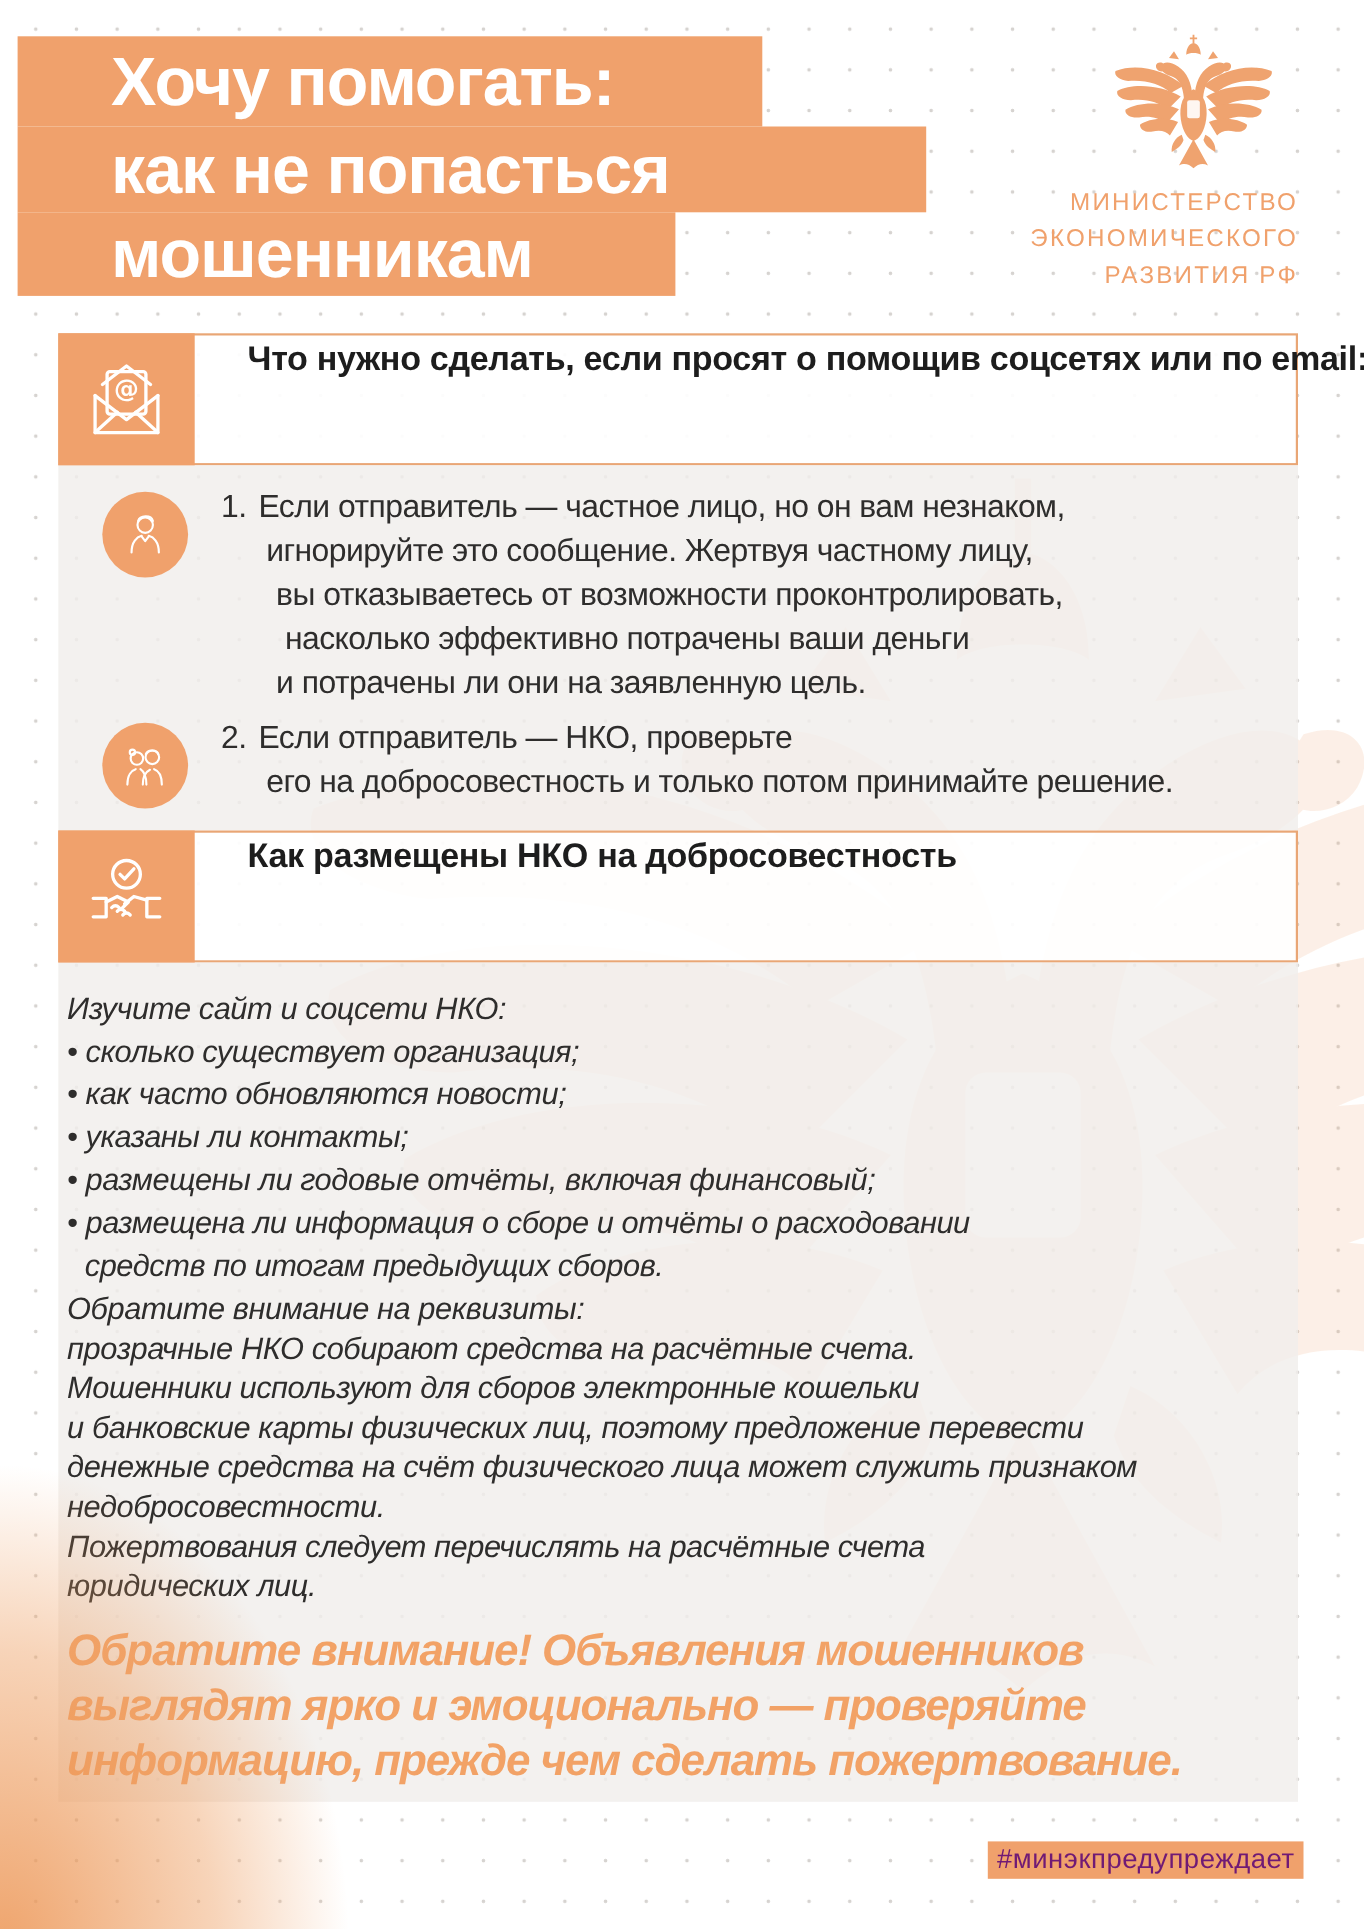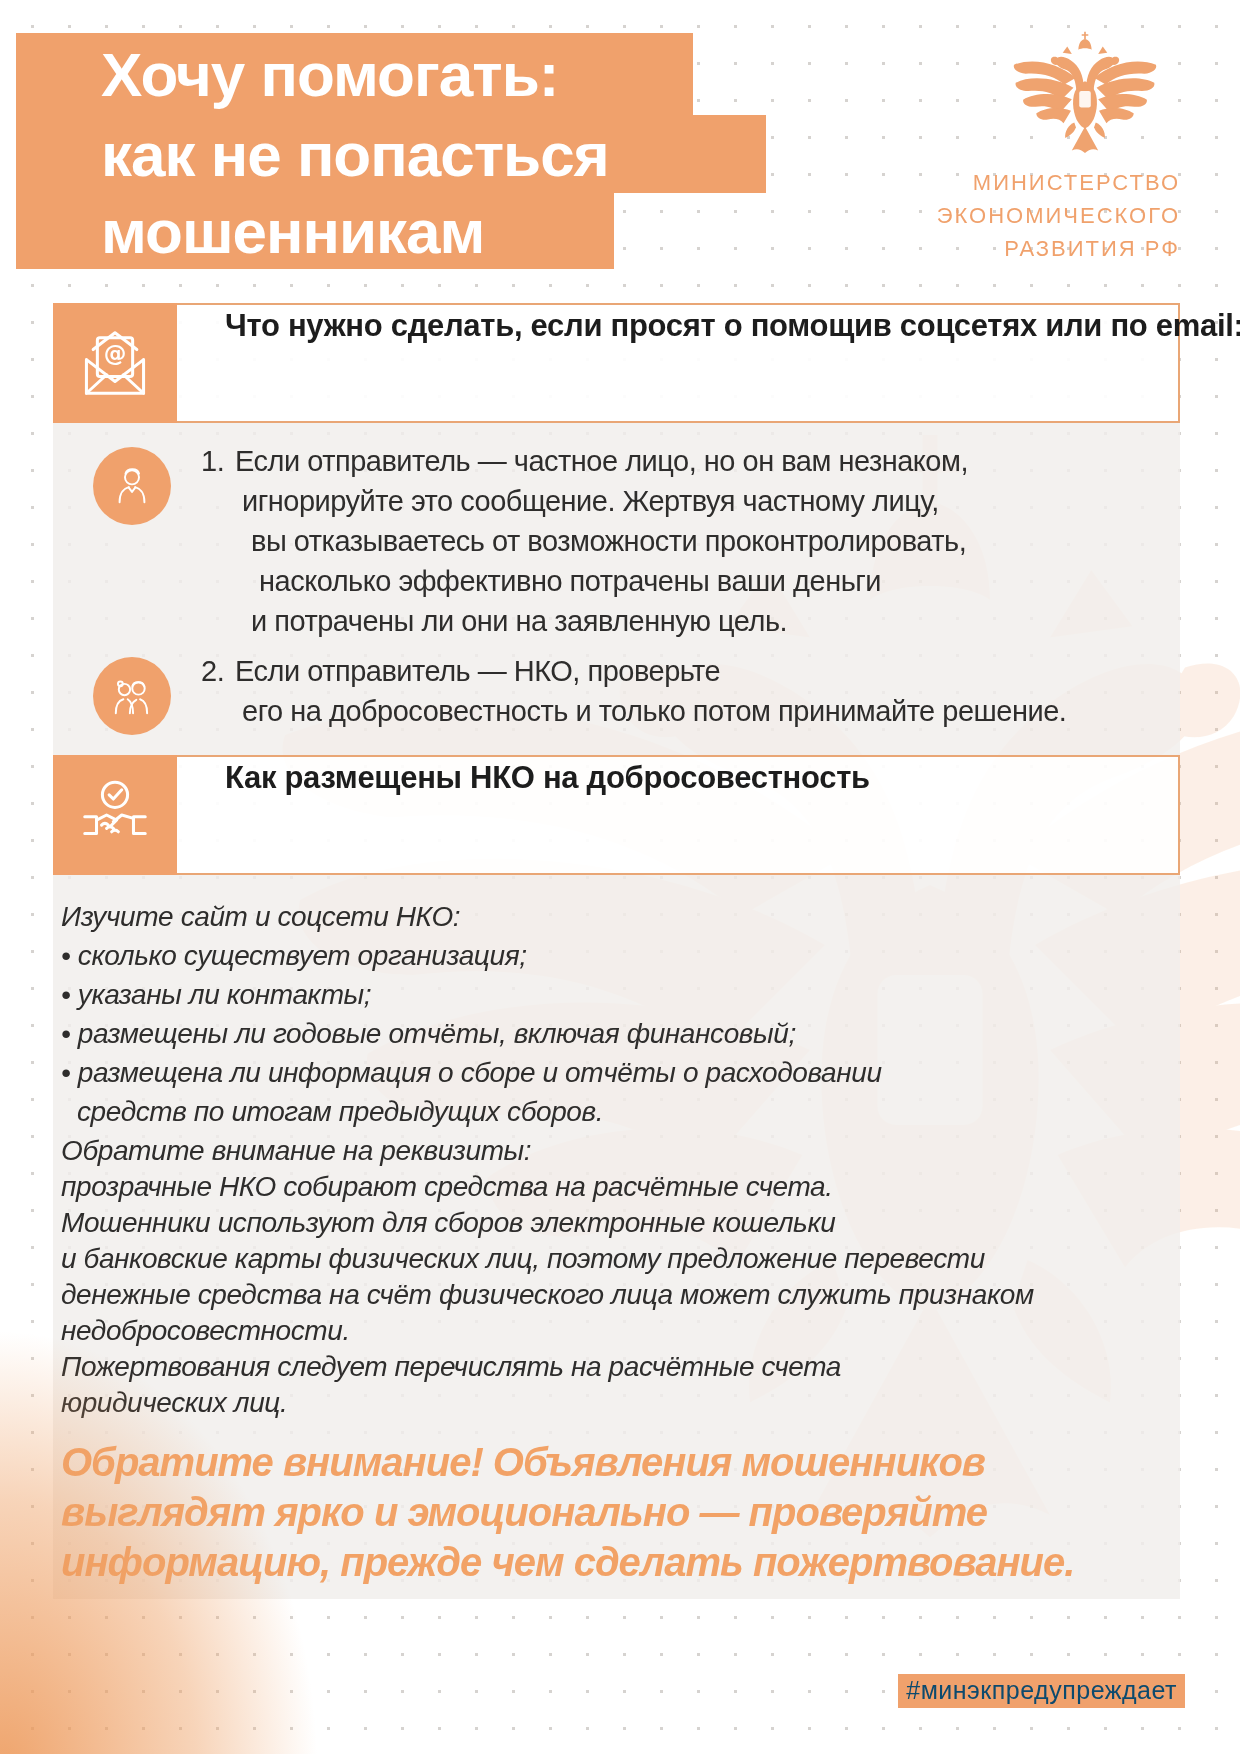--- a/index.html
+++ b/index.html
@@ -14,21 +14,21 @@
   }
   
   .watermark{position:absolute; left:180px; top:420px; width:1500px; height:1200px; z-index:1; pointer-events:none; opacity:0.16;}
   .watermark svg{width:100%;height:100%;}
   .eagle-fill{fill:#EFA36F;}
   
   .title-block{position:absolute; left:0; top:33px; z-index:3;padding-left:16px;}
   .t-row{background:#F0A16C; display:flex; align-items:center; padding-left:85px; box-sizing:border-box;}
   .t-row span{color:#fff; font-weight:bold; font-size:62px; letter-spacing:-1px; white-space:nowrap;}
   .t-r1{width:677px; height:82px;}
-  .t-r2{width:750px; height:78px;}
+  .t-r2{width:826px; height:78px;}
   .t-r3{width:598px; height:76px;}
   
   .ministry{position:absolute; left:790px; top:30px; width:390px; text-align:right; z-index:3;}
   .ministry svg{width:190px; height:132px;}
   .ministry .m-line{color:#F0A16C; font-size:22px; line-height:33px; letter-spacing:2px; white-space:nowrap;}
   
   .column{position:absolute; left:53px; top:303px; width:1127px; z-index:2;}
   .section-head{
     display:flex; height:120px; box-sizing:border-box;
     border:2px solid #E9A675; background:rgba(255,255,255,0.92);
@@ -49,21 +49,21 @@
   .item-text div{white-space:nowrap;}
   .ind1{padding-left:7px;} .ind2{padding-left:16px;} .ind3{padding-left:24px;} .ind4{padding-left:16px;}
   
   .para{margin-top:0;}
   .gray2 div{white-space:nowrap;}
   .bullet{margin:3px 0;}
   .cont{padding-left:16px;}
   .alert{margin-top:16px;}
   .alert div{font-size:40px; line-height:50px; font-weight:bold; color:#F2A266; letter-spacing:-1px;}
   
-  .hashtag{position:absolute; top:1674px; right:55px; z-index:7; background:#F0A16C; color:#0c4a6e; font-size:25px; line-height:30px; padding:1px 8px 3px 8px; letter-spacing:0.5px;}
+  .hashtag{position:absolute; top:1674px; right:55px; z-index:7; background:#F0A16C; color:#701a75; font-size:25px; line-height:30px; padding:1px 8px 3px 8px; letter-spacing:0.5px;}
   
   .corner-glow{position:absolute; left:-70px; bottom:-80px; width:400px; height:520px; z-index:6; pointer-events:none;
     background:radial-gradient(ellipse at 18% 88%, rgba(236,148,82,0.85) 0%, rgba(238,160,100,0.45) 42%, rgba(240,170,120,0) 68%);}
   
   .line-icon{fill:none; stroke:#ffffff; stroke-width:3.6; stroke-linecap:round; stroke-linejoin:round;}
   .at-glyph{fill:#ffffff; font-size:27px; font-weight:bold; font-family:"DejaVu Sans", sans-serif;}
 </style>
 </head>
 <body>
 
@@ -202,20 +202,21 @@
         </svg>
       </div>
       <div class="head-title">
         <div>Как размещены НКО на добросовестность</div>
       </div>
     </div>
 
     <div class="gray gray2">
       <div>Изучите сайт и соцсети НКО:</div>
       <div class="bullet">• сколько существует организация;</div>
+      <div class="bullet">• как часто обновляются новости;</div>
       <div class="bullet">• указаны ли контакты;</div>
       <div class="bullet">• размещены ли годовые отчёты, включая финансовый;</div>
       <div class="bullet">• размещена ли информация о сборе и отчёты о расходовании</div>
       <div class="bullet cont">средств по итогам предыдущих сборов.</div>
 
       <div class="para">
         <div>Обратите внимание на реквизиты:</div>
         <div>прозрачные НКО собирают средства на расчётные счета.</div>
       </div>
 

